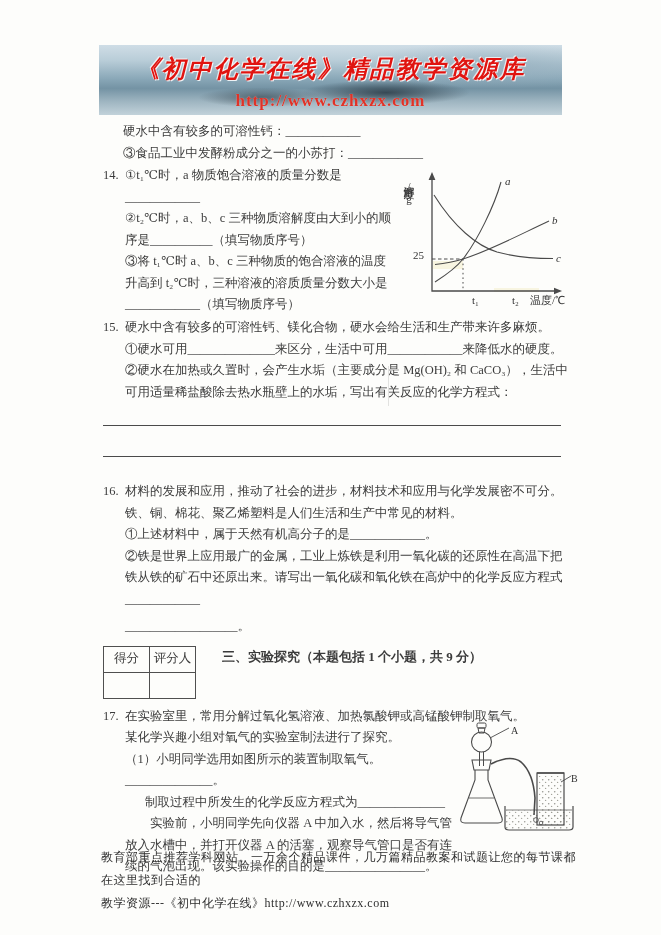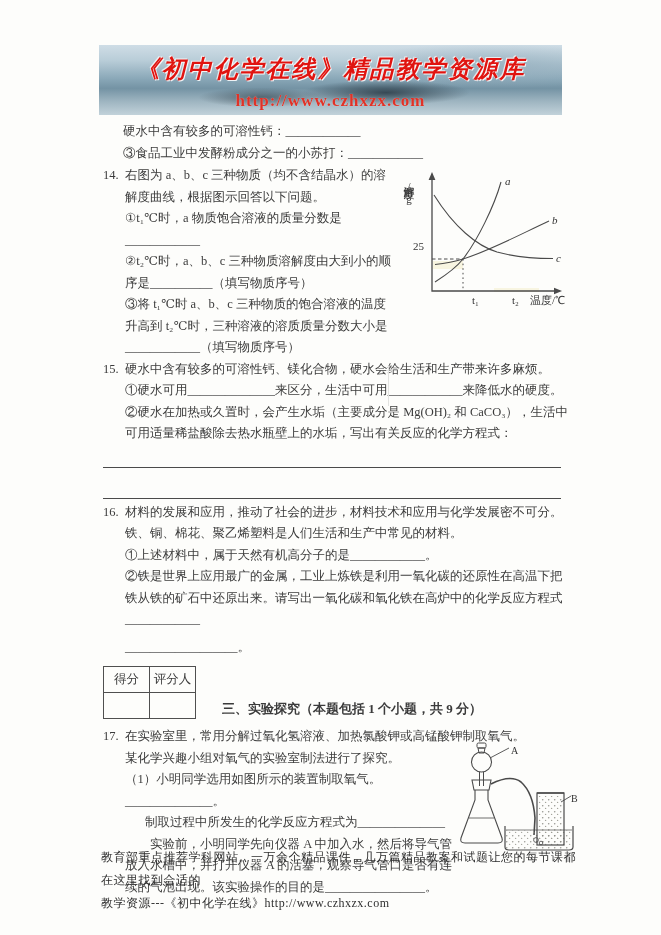--- a/index.html
+++ b/index.html
@@ -51,25 +51,25 @@
   .q14row { display:flex; margin-top:1px; }
   .q14text { width:294px; }
   .q14chartbox { position:relative; width:170px; height:152px; margin-left:2px; font-family:"Liberation Serif",serif; }
   .chart-label { position:absolute; font-size:11px; color:#333; line-height:12px; }
   .chart-ylabel { writing-mode:vertical-rl; text-orientation:upright; letter-spacing:1px; }
   .chart-curve-label { font-style:italic; font-family:"Liberation Serif",serif; }
 
   
   .gap22 { margin-top:22px; }
   .gap30 { margin-top:30px; }
-  .mt16 { margin-top:3px; }
+  .mt16 { margin-top:24px; }
   .mt6 { margin-top:6px; }
 
   
-  .score-row { display:flex; align-items:flex-end; margin-top:8px; }
+  .score-row { display:flex; align-items:flex-start; margin-top:8px; }
   table.score { border-collapse:collapse; }
   table.score td {
     border:1.5px solid #4f4f4f; text-align:center;
     font-size:12.5px; color:#3b3b3b; padding:0;
   }
   table.score tr td { width:46px; height:26px; }
   .section-title { font-weight:bold; margin-left:26px; font-size:13px; }
 
   
   .q17 { position:relative; margin-top:7px; }
@@ -95,21 +95,20 @@
 
   <div class="content">
 
     <p class="ln indent1">硬水中含有较多的可溶性钙：____________</p>
     <p class="ln indent1">③食品工业中发酵粉成分之一的小苏打：____________</p>
 
     <div class="q">
       <span class="qnum">14.</span>
       <div class="q14row">
         <div class="q14text">
-          <p class="ln">右图为 a、b、c 三种物质（均不含结晶水）的溶解度曲线，根据图示回答以下问题。</p>
           <p class="ln">①t₁℃时，a 物质饱合溶液的质量分数是____________</p>
           <p class="ln">②t₂℃时，a、b、c 三种物质溶解度由大到小的顺序是__________（填写物质序号）</p>
           <p class="ln">③将 t₁℃时 a、b、c 三种物质的饱合溶液的温度升高到 t₂℃时，三种溶液的溶质质量分数大小是____________（填写物质序号）</p>
         </div>
         <div class="q14chartbox">
           <svg width="170" height="152" viewBox="0 0 170 152">
 
             <rect x="34" y="96" width="30" height="8" fill="#f3edc8" opacity="0.5"></rect>
             <rect x="95" y="123" width="45" height="4" fill="#f3edc8" opacity="0.5"></rect>
 
@@ -120,21 +119,21 @@
             <path class="sk" d="M33,94 L64,94" stroke-width="1" stroke-dasharray="3.5,2.5"></path>
             <path class="sk" d="M64,94 L64,126" stroke-width="1" stroke-dasharray="1.6,3"></path>
 
             <path class="sk" d="M35,30 C55,62 78,81 98,87 C118,92.5 138,93.5 154,93.5" stroke-width="1.1"></path>
 
             <path class="sk" d="M36,117 C47,110 57,103 64,94 C78,76 95,42 102,17" stroke-width="1.1"></path>
 
             <path class="sk" d="M36,99.5 C45,98.5 56,96.5 64,94 C90,86 120,70 150,56" stroke-width="1.1"></path>
           </svg>
           <span class="chart-label chart-ylabel" style="left:4px; top:12px;">溶解度/g</span>
-          <span class="chart-label" style="left:14px; top:75px;">25</span>
+          <span class="chart-label" style="left:14px; top:84px;">25</span>
           <span class="chart-label" style="left:73px; top:129px;">t₁</span>
           <span class="chart-label" style="left:113px; top:129px;">t₂</span>
           <span class="chart-label" style="left:131px; top:129px;">温度/℃</span>
           <span class="chart-label chart-curve-label" style="left:106px; top:10px;">a</span>
           <span class="chart-label chart-curve-label" style="left:153px; top:49px;">b</span>
           <span class="chart-label chart-curve-label" style="left:157px; top:87px;">c</span>
         </div>
       </div>
     </div>
 

